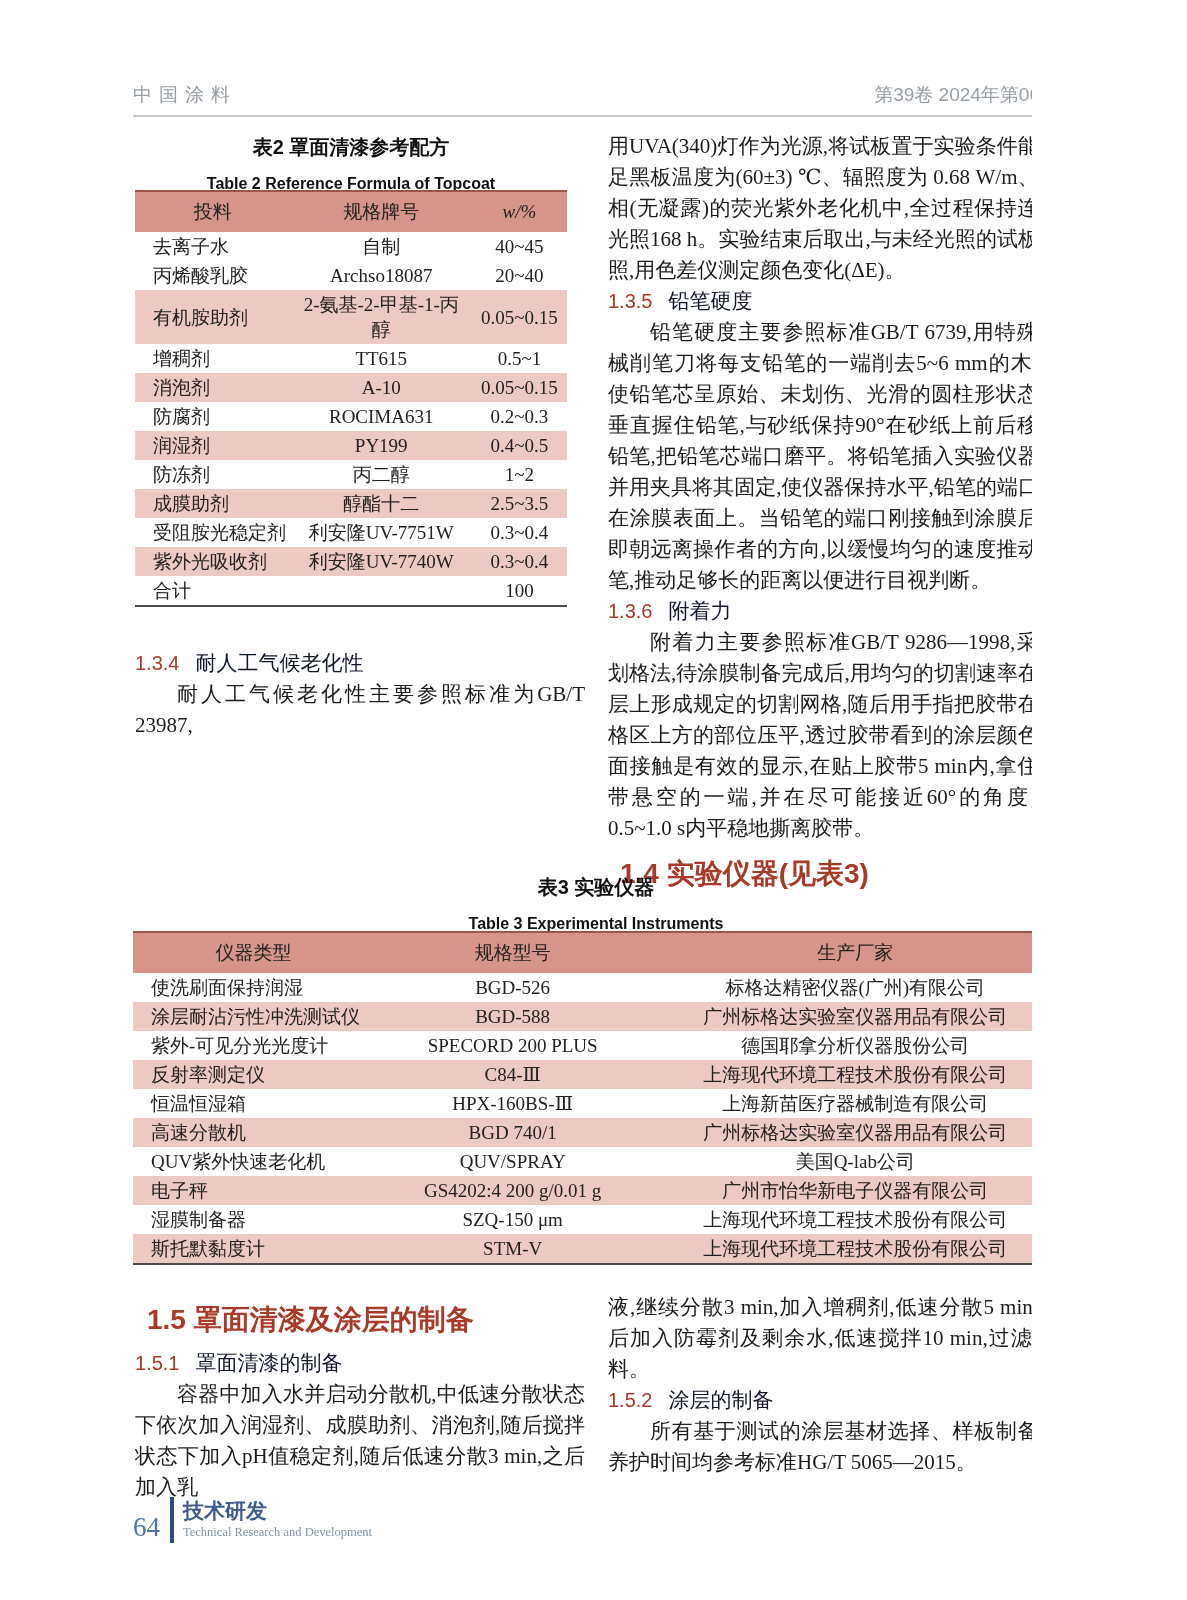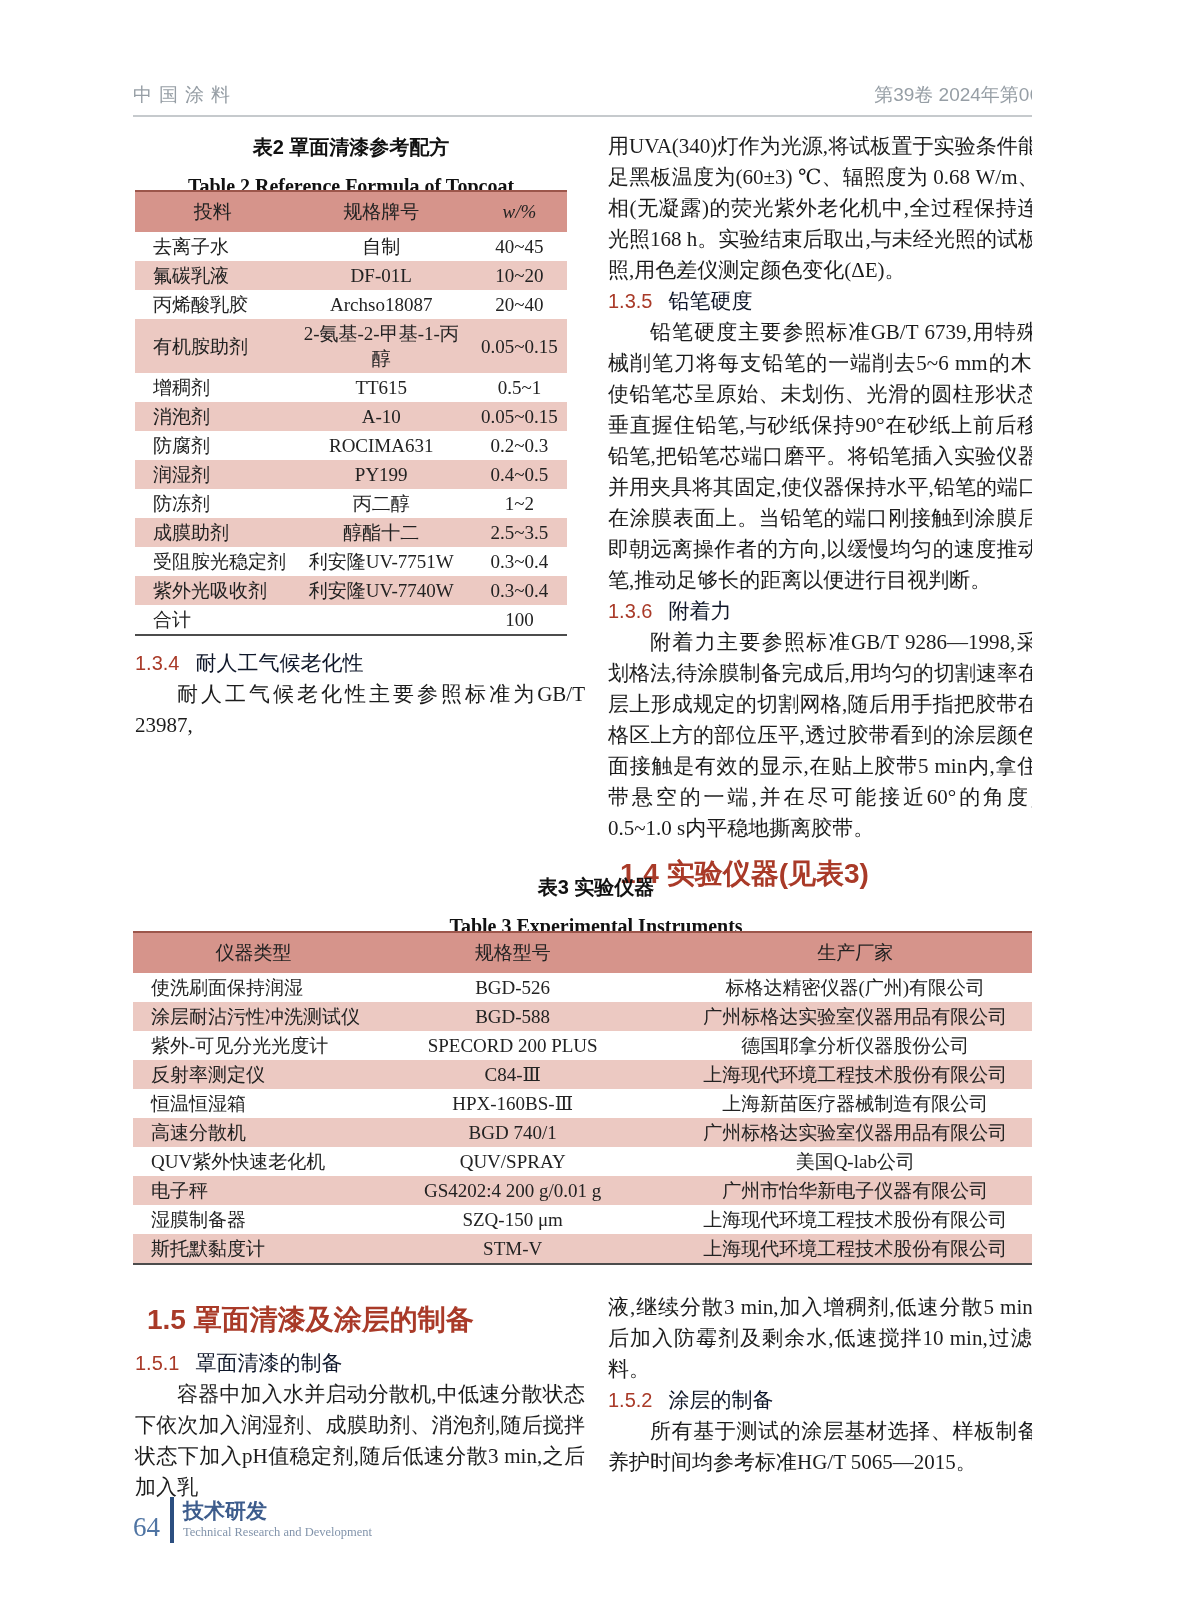--- a/index.html
+++ b/index.html
@@ -28,21 +28,21 @@
   .sec-num{color:#a93a28;font-family:"Liberation Sans","DejaVu Sans",sans-serif;font-size:20px;}
   .sec-title{margin-left:16px;color:#0f172a;}
   .sec-main{
     margin:12px;padding-top:2px;line-height:32px;
     font-family:"Liberation Sans","DejaVu Sans",sans-serif;
     font-weight:bold;color:#a93a28;font-size:28px;
   }
   
   .tcap{position:absolute;text-align:center;}
   .tcap .zh{font-family:"Liberation Sans","DejaVu Sans",sans-serif;font-weight:bold;font-size:20px;color:#111;margin:0 0 4px 0;}
-  .tcap .en{font-family:Liberation Serif, serif;font-weight:bold;font-size:20px;color:#111;margin:14px;}
+  .tcap .en{font-family:Liberation Sans, sans-serif;font-weight:bold;font-size:16px;color:#111;margin:14px;}
   
   table.datatable{
     border-collapse:collapse;width:100%;
     font-size:19px;
     border-top:2px solid #9c564b;
     border-bottom:2px solid #4c4c4c;
     table-layout:fixed;
   }
   table.datatable th{
     background:#d6948b;font-weight:normal;text-align:center;
@@ -96,25 +96,20 @@
             <th>规格牌号</th>
             <th>w/%</th>
           </tr>
         </thead>
         <tbody>
           <tr>
             <td>去离子水</td>
             <td>自制</td>
             <td>40~45</td>
           </tr>
-          <tr class="alt">
-            <td>氟碳乳液</td>
-            <td>DF-01L</td>
-            <td>10~20</td>
-          </tr>
           <tr>
             <td>丙烯酸乳胶</td>
             <td>Archso18087</td>
             <td>20~40</td>
           </tr>
           <tr class="alt">
             <td>有机胺助剂</td>
             <td>2-氨基-2-甲基-1-丙醇</td>
             <td>0.05~0.15</td>
           </tr>

